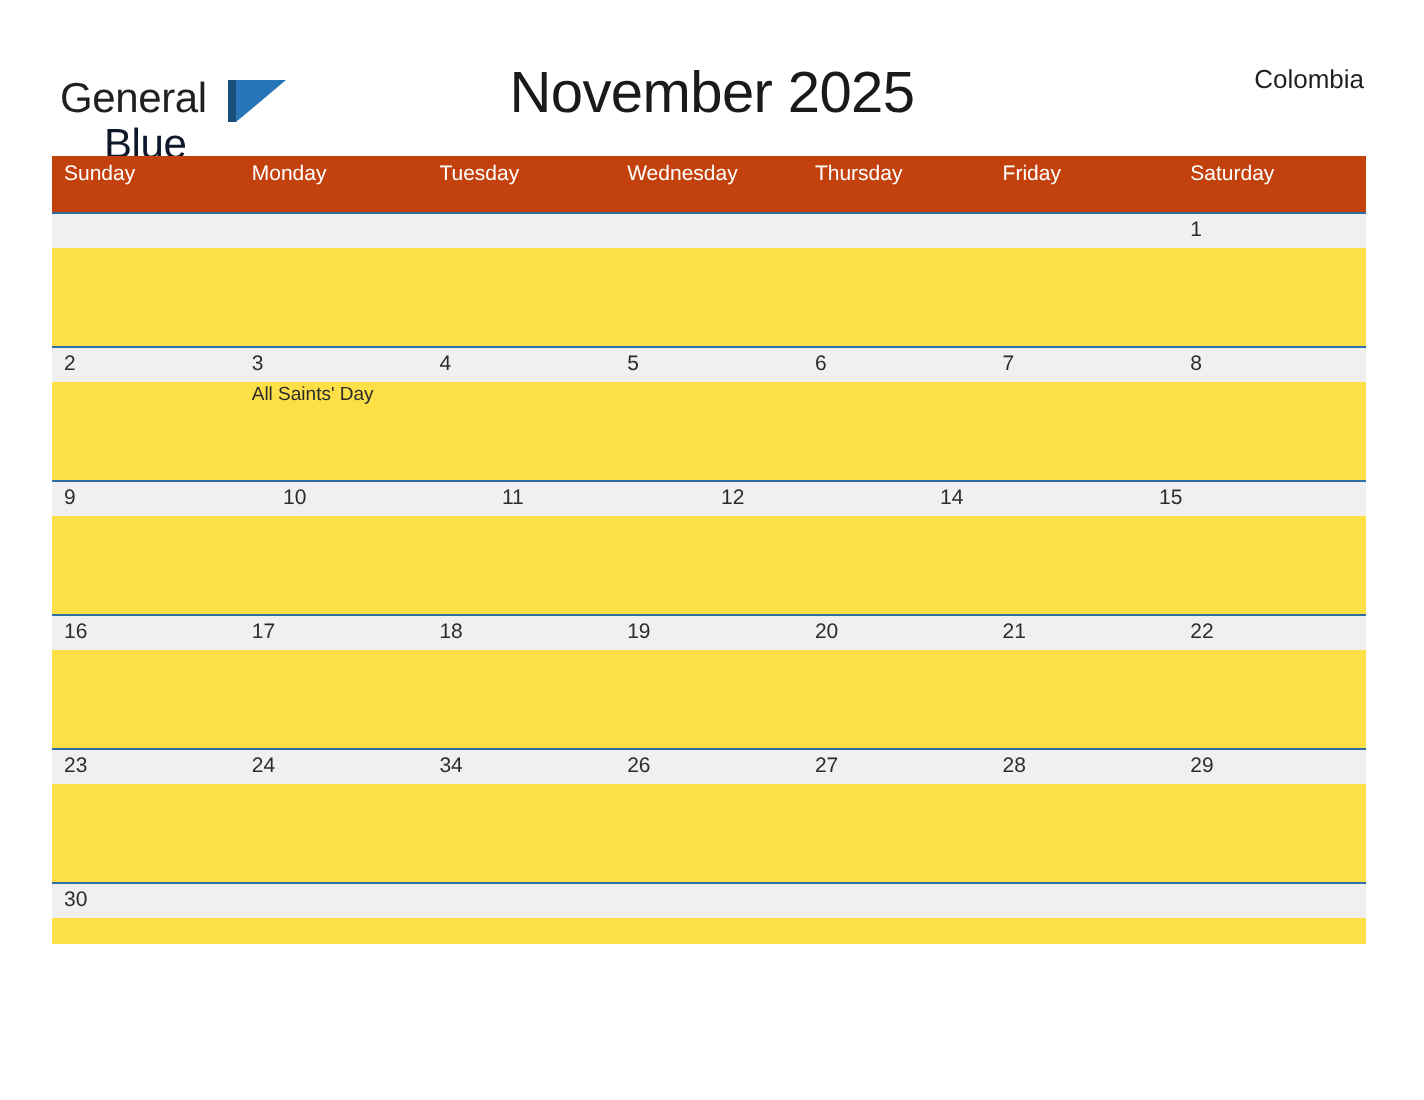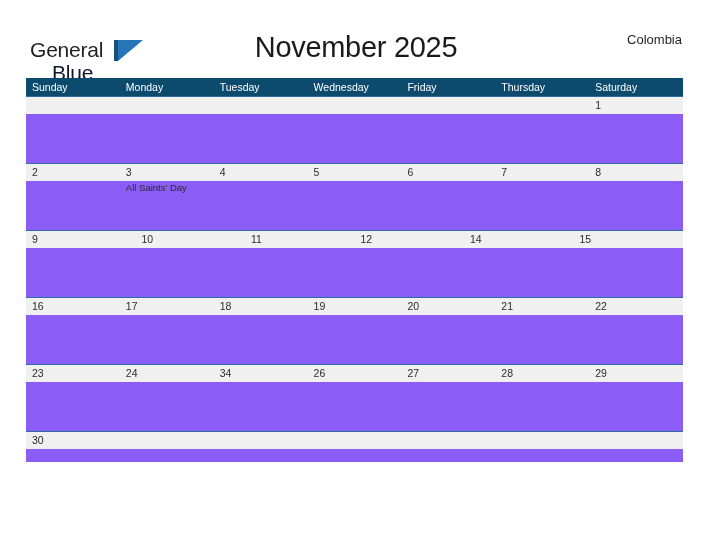--- a/index.html
+++ b/index.html
@@ -105,23 +105,22 @@
   
   .calendar {
     position: absolute;
     left: 26px;
     top: 78px;
     width: 657px;
   }
 
   .weekdays {
     display: flex;
-    background: #0c4a6e;
-    height: 18px;
-    align-items: center;
+    background: #c2410c;
+    height: 28px;
   }
   .weekdays .wd {
     flex: 1 1 0;
     box-sizing: border-box;
     padding-left: 6px;
     font-size: 10.5px;
     color: #ffffff;
     line-height: 18px;
     white-space: nowrap;
     overflow: hidden;
@@ -144,21 +143,21 @@
     flex: 1 1 0;
     box-sizing: border-box;
     padding-left: 6px;
     font-size: 10.5px;
     color: #2b2b2b;
     line-height: 17px;
   }
 
   .week .events {
     display: flex;
-    background: #8b5cf6;
+    background: #fde047;
   }
   .week .events .ev {
     flex: 1 1 0;
     box-sizing: border-box;
     padding: 1px 7px 0 6px;
     font-size: 9.5px;
     line-height: 12.5px;
     color: #2b2b2b;
     word-wrap: break-word;
   }
@@ -191,22 +190,22 @@
 
   </div>
 
   <div class="calendar">
 
     <div class="weekdays">
       <div class="wd">Sunday</div>
       <div class="wd">Monday</div>
       <div class="wd">Tuesday</div>
       <div class="wd">Wednesday</div>
+      <div class="wd">Thursday</div>
       <div class="wd">Friday</div>
-      <div class="wd">Thursday</div>
       <div class="wd">Saturday</div>
     </div>
 
     <div class="week h-tall">
       <div class="numbers">
         <div class="num"></div>
         <div class="num"></div>
         <div class="num"></div>
         <div class="num"></div>
         <div class="num"></div>

